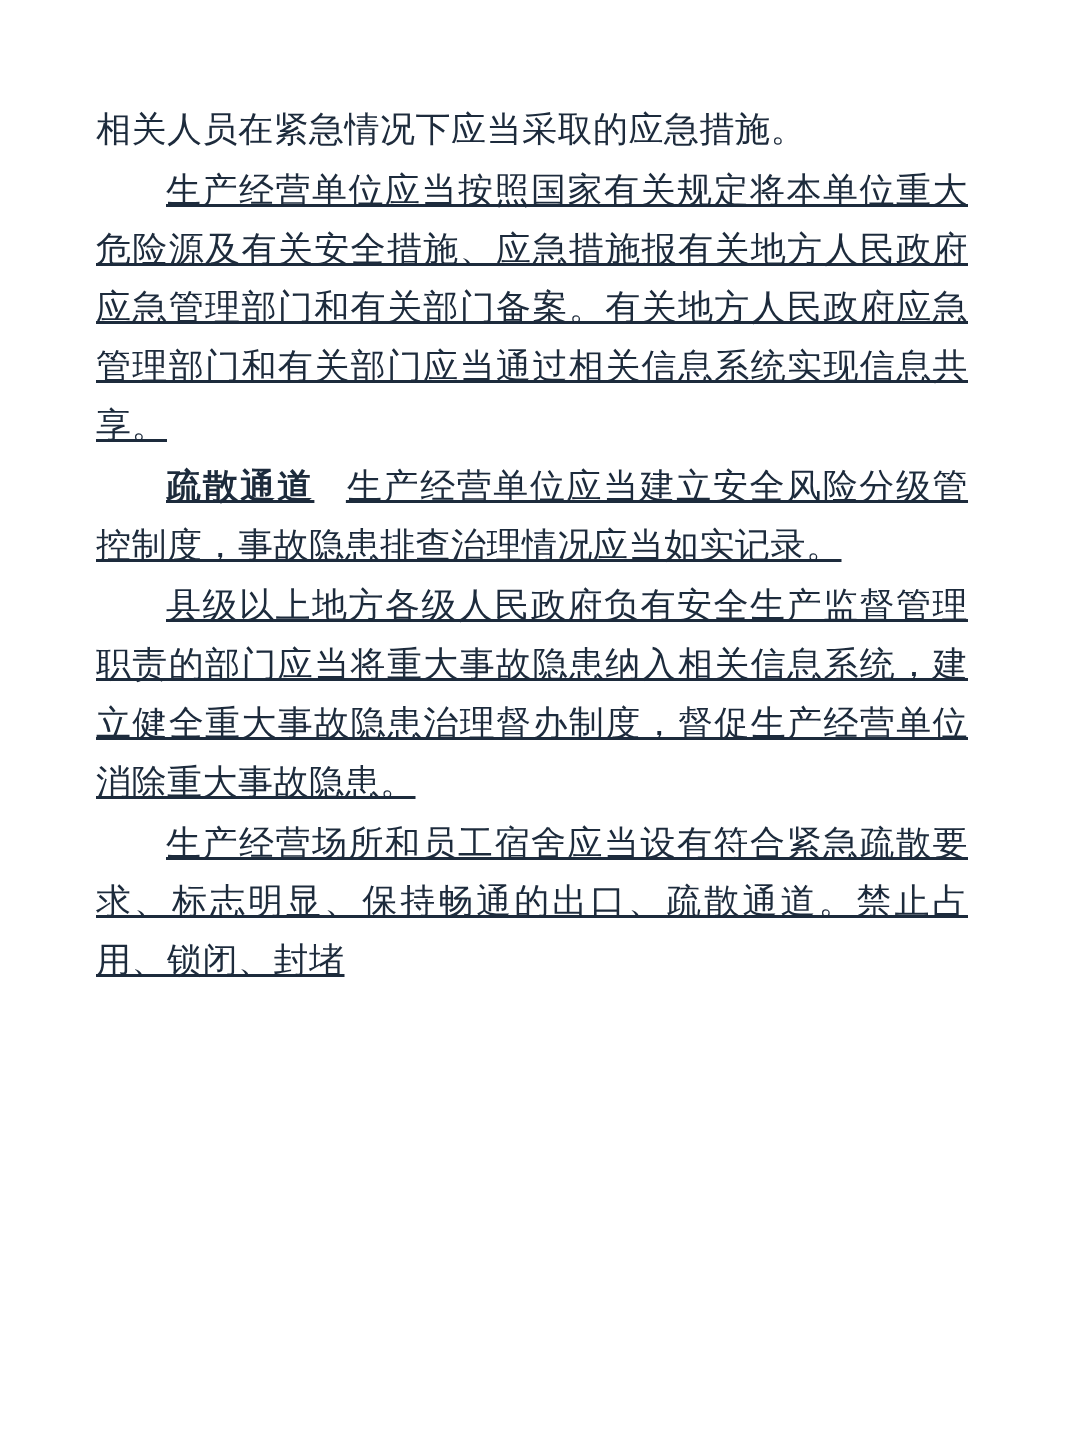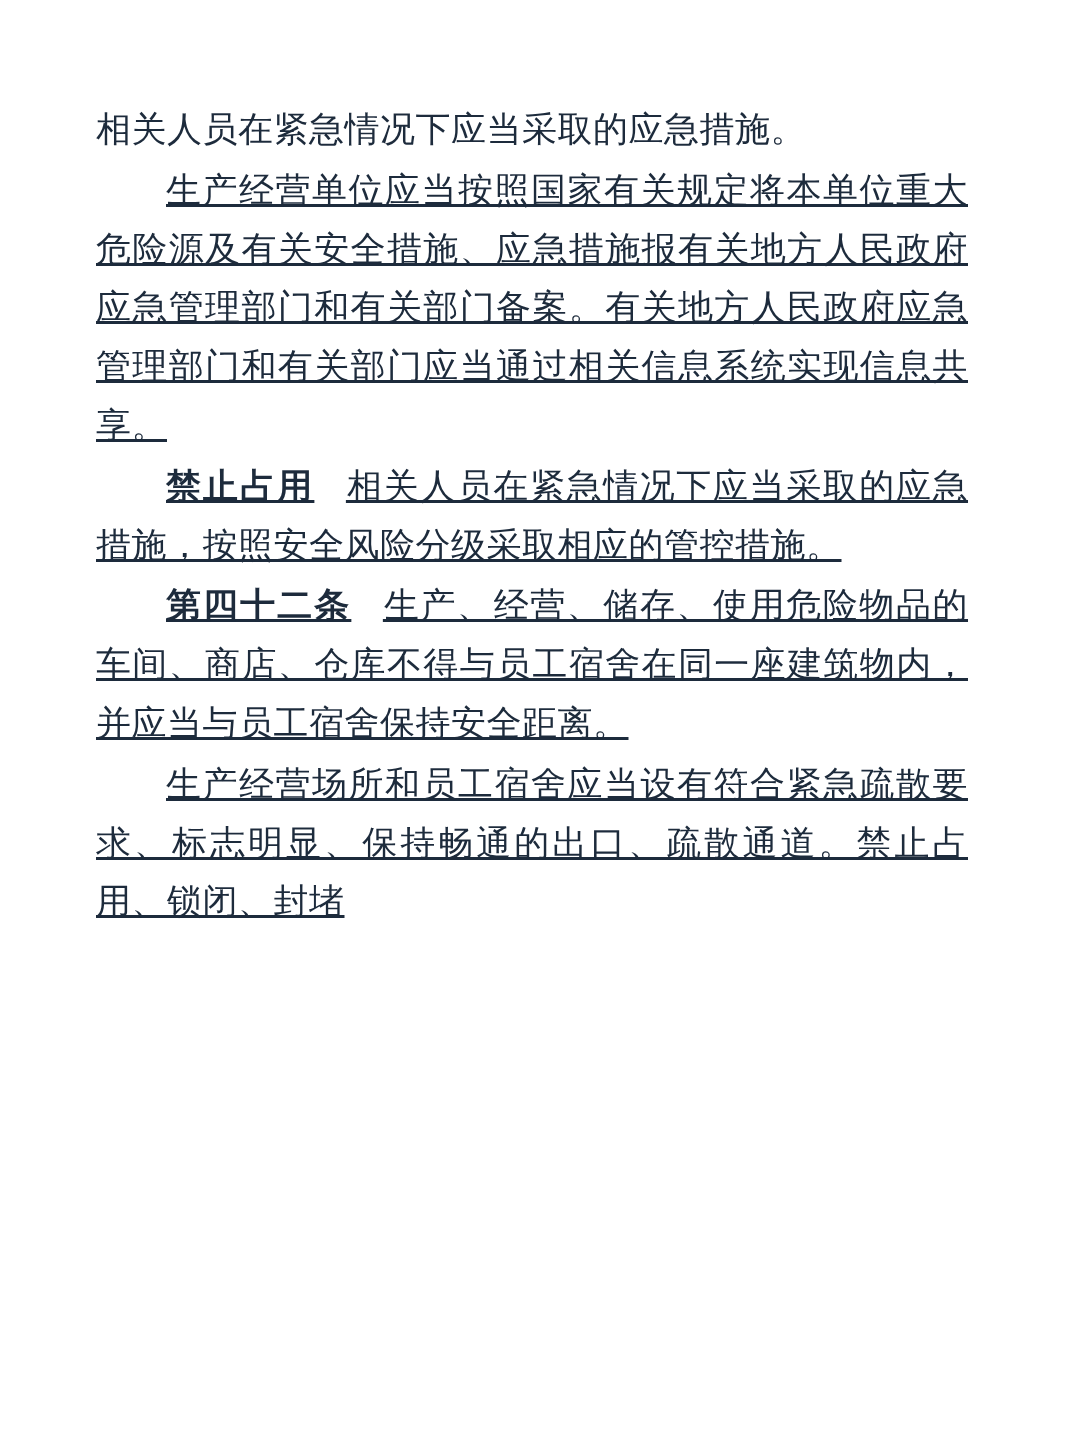--- a/index.html
+++ b/index.html
@@ -54,27 +54,27 @@
 
     <p class="para">
       <span>相关人员在紧急情况下应当采取的应急措施。</span>
     </p>
 
     <p class="para indent">
       <span>生产经营单位应当按照国家有关规定将本单位重大危险源及有关安全措施、应急措施报有关地方人民政府应急管理部门和有关部门备案。有关地方人民政府应急管理部门和有关部门应当通过相关信息系统实现信息共享。</span>
     </p>
 
     <p class="para indent">
-      <span class="article-no">禁止占用</span><span class="art-gap"></span><span>相关人员在紧急情况下应当采取的应急措施，按照安全风险分级采取相应的管控措施。</span>
+      <span class="article-no">疏散通道</span><span class="art-gap"></span><span>生产经营单位应当建立安全风险分级管控制度，事故隐患排查治理情况应当如实记录。</span>
     </p>
 
 
+    <p class="para indent">
+      <span>县级以上地方各级人民政府负有安全生产监督管理职责的部门应当将重大事故隐患纳入相关信息系统，建立健全重大事故隐患治理督办制度，督促生产经营单位消除重大事故隐患。</span>
+    </p>
 
-    <p class="para indent">
-      <span class="article-no">第四十二条</span><span class="art-gap"></span><span>生产、经营、储存、使用危险物品的车间、商店、仓库不得与员工宿舍在同一座建筑物内，并应当与员工宿舍保持安全距离。</span>
-    </p>
 
     <p class="para indent">
       <span>生产经营场所和员工宿舍应当设有符合紧急疏散要求、标志明显、保持畅通的出口、疏散通道。禁止占用、锁闭、封堵</span>
     </p>
 
   </div>
 </div>
 
 </body></html>

